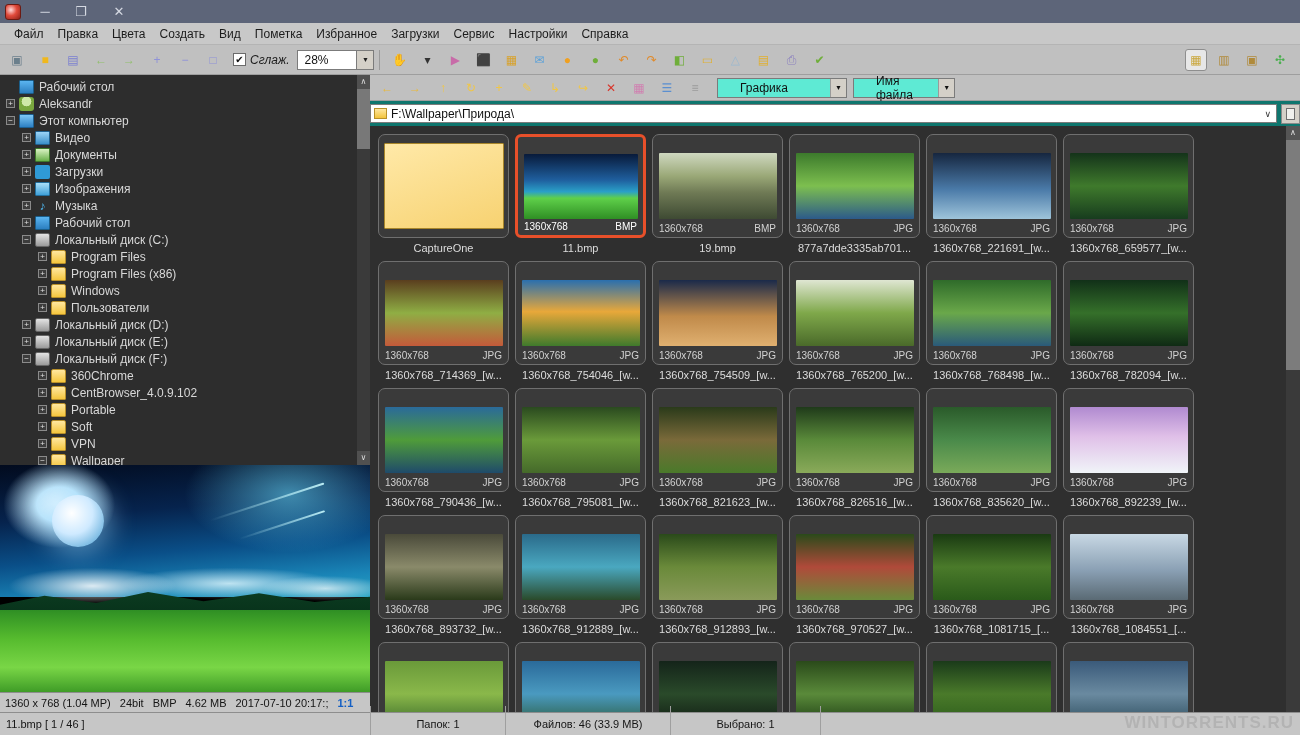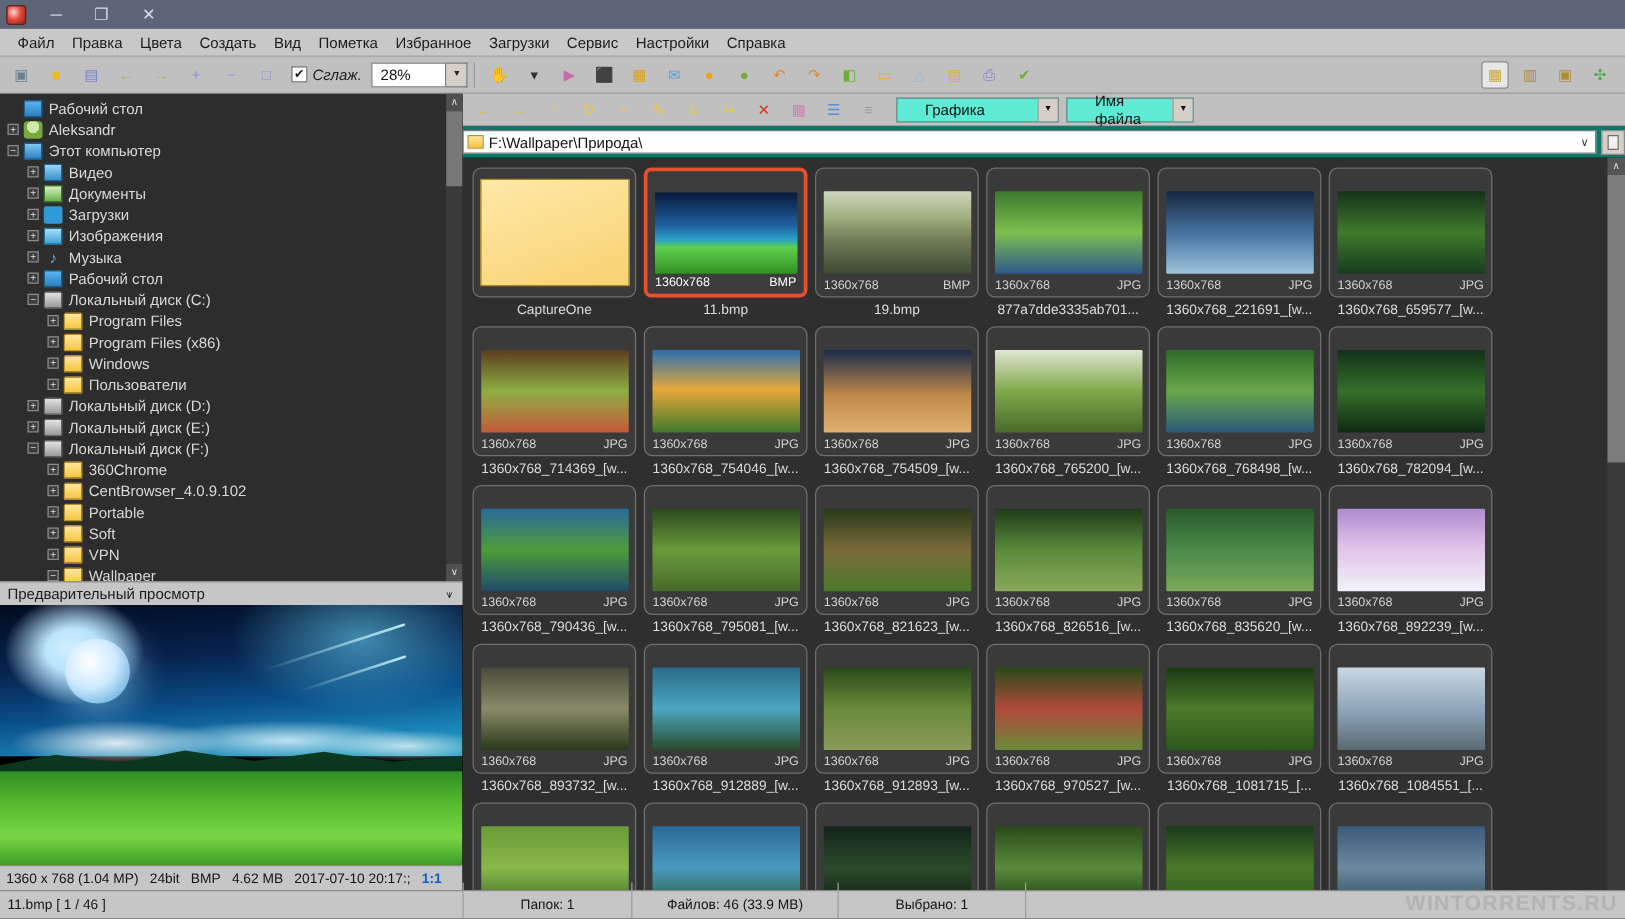--- a/index.html
+++ b/index.html
@@ -404,24 +404,20 @@
               <span>Wallpaper</span>
             </div>
           </div>
         <div class="tree-scroll">
           <div class="ts-btn">∧</div>
           <div class="ts-thumb"></div>
           <div class="ts-btn ts-bot">∨</div>
         </div>
       </div>
 
-      <div class="prevhdr">
-        <span>Предварительный просмотр</span>
-        <span class="chev">⩛</span>
-      </div>
 
       <div class="preview">
         <div class="pv-sky"></div>
         <div class="pv-moon"></div>
         <div class="pv-streak" style="left:56%;top:16%;width:120px"></div>
         <div class="pv-streak" style="left:64%;top:26%;width:90px"></div>
         <div class="pv-cloud"></div>
         <div class="pv-hill"></div>
         <div class="pv-grass"></div>
       </div>

